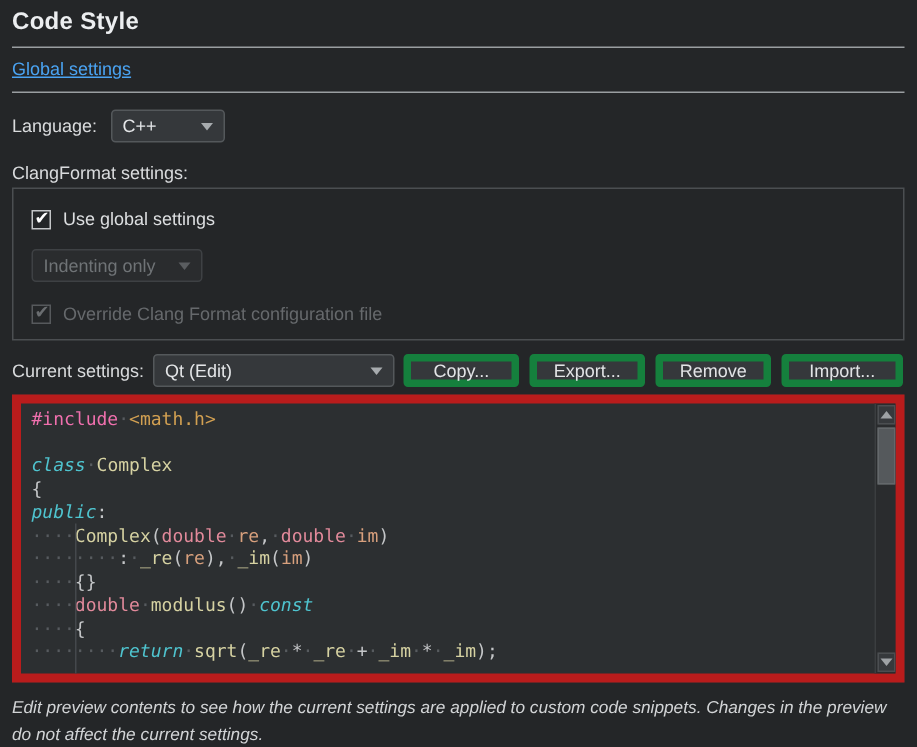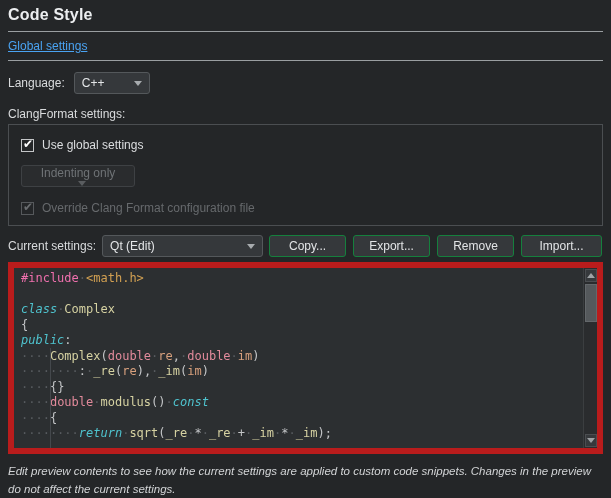--- a/index.html
+++ b/index.html
@@ -29,21 +29,21 @@
   .combo {
     height:22px; background:#35383b; border:1px solid #54585b; border-radius:3px;
     display:flex; align-items:center; justify-content:space-between;
     padding:0 7px; font-size:12px; color:#e4e6e8; cursor:pointer;
   }
   .combo .arrow {
     width:0; height:0; margin-left:8px;
     border-left:4px solid transparent; border-right:4px solid transparent;
     border-top:5px solid #a7abae;
   }
-  .combo.disabled { background:#2a2c2e; border-color:#3e4144; color:#6f7376; cursor:default;flex-direction:column; }
+  .combo.disabled { background:#2a2c2e; border-color:#3e4144; color:#6f7376; cursor:default; }
   .combo.disabled .arrow { border-top-color:#5a5d60; }
 
   .gf-label { margin-top:13px; font-size:12px; }
 
   .groupbox {
     margin-top:3px; border:1px solid #4b4e51; height:102px; padding:13px 12px 0 12px;
   }
   .check-row { display:flex; align-items:center; cursor:pointer; }
   .checkbox {
     width:13px; height:13px; border:1px solid #c4c6c8; background:transparent;
@@ -58,21 +58,21 @@
   .check-row.disabled .checkbox .tick { color:#6a6d70; }
   .check-row.disabled .cb-label { color:#66696c; }
   .gb-combo { margin-top:13px; width:114px; }
   .gb-check2 { margin-top:14px; }
 
   .row-current { margin-top:9px; }
   .row-current .label { margin-right:6px; }
   .combo-current { width:161px; }
   .btns { display:flex; margin-left:6px; gap:7px; }
   .btn {
-    width:77px; height:22px; background:#35383b; border:1px solid #15803d; border-radius:3px;
+    width:77px; height:22px; background:#35383b; border:5px solid #15803d; border-radius:3px;
     color:#e2e4e6; font-size:12px; font-family:"Liberation Sans", sans-serif;
     display:flex; align-items:center; justify-content:center; cursor:pointer;
   }
   .btn:last-child { width:81px; }
 
   .editor {
     position:relative; margin-top:5px; height:192px;
     background:#2c2f31; border:6px solid #b91c1c; overflow:hidden;
   }
   .code {

